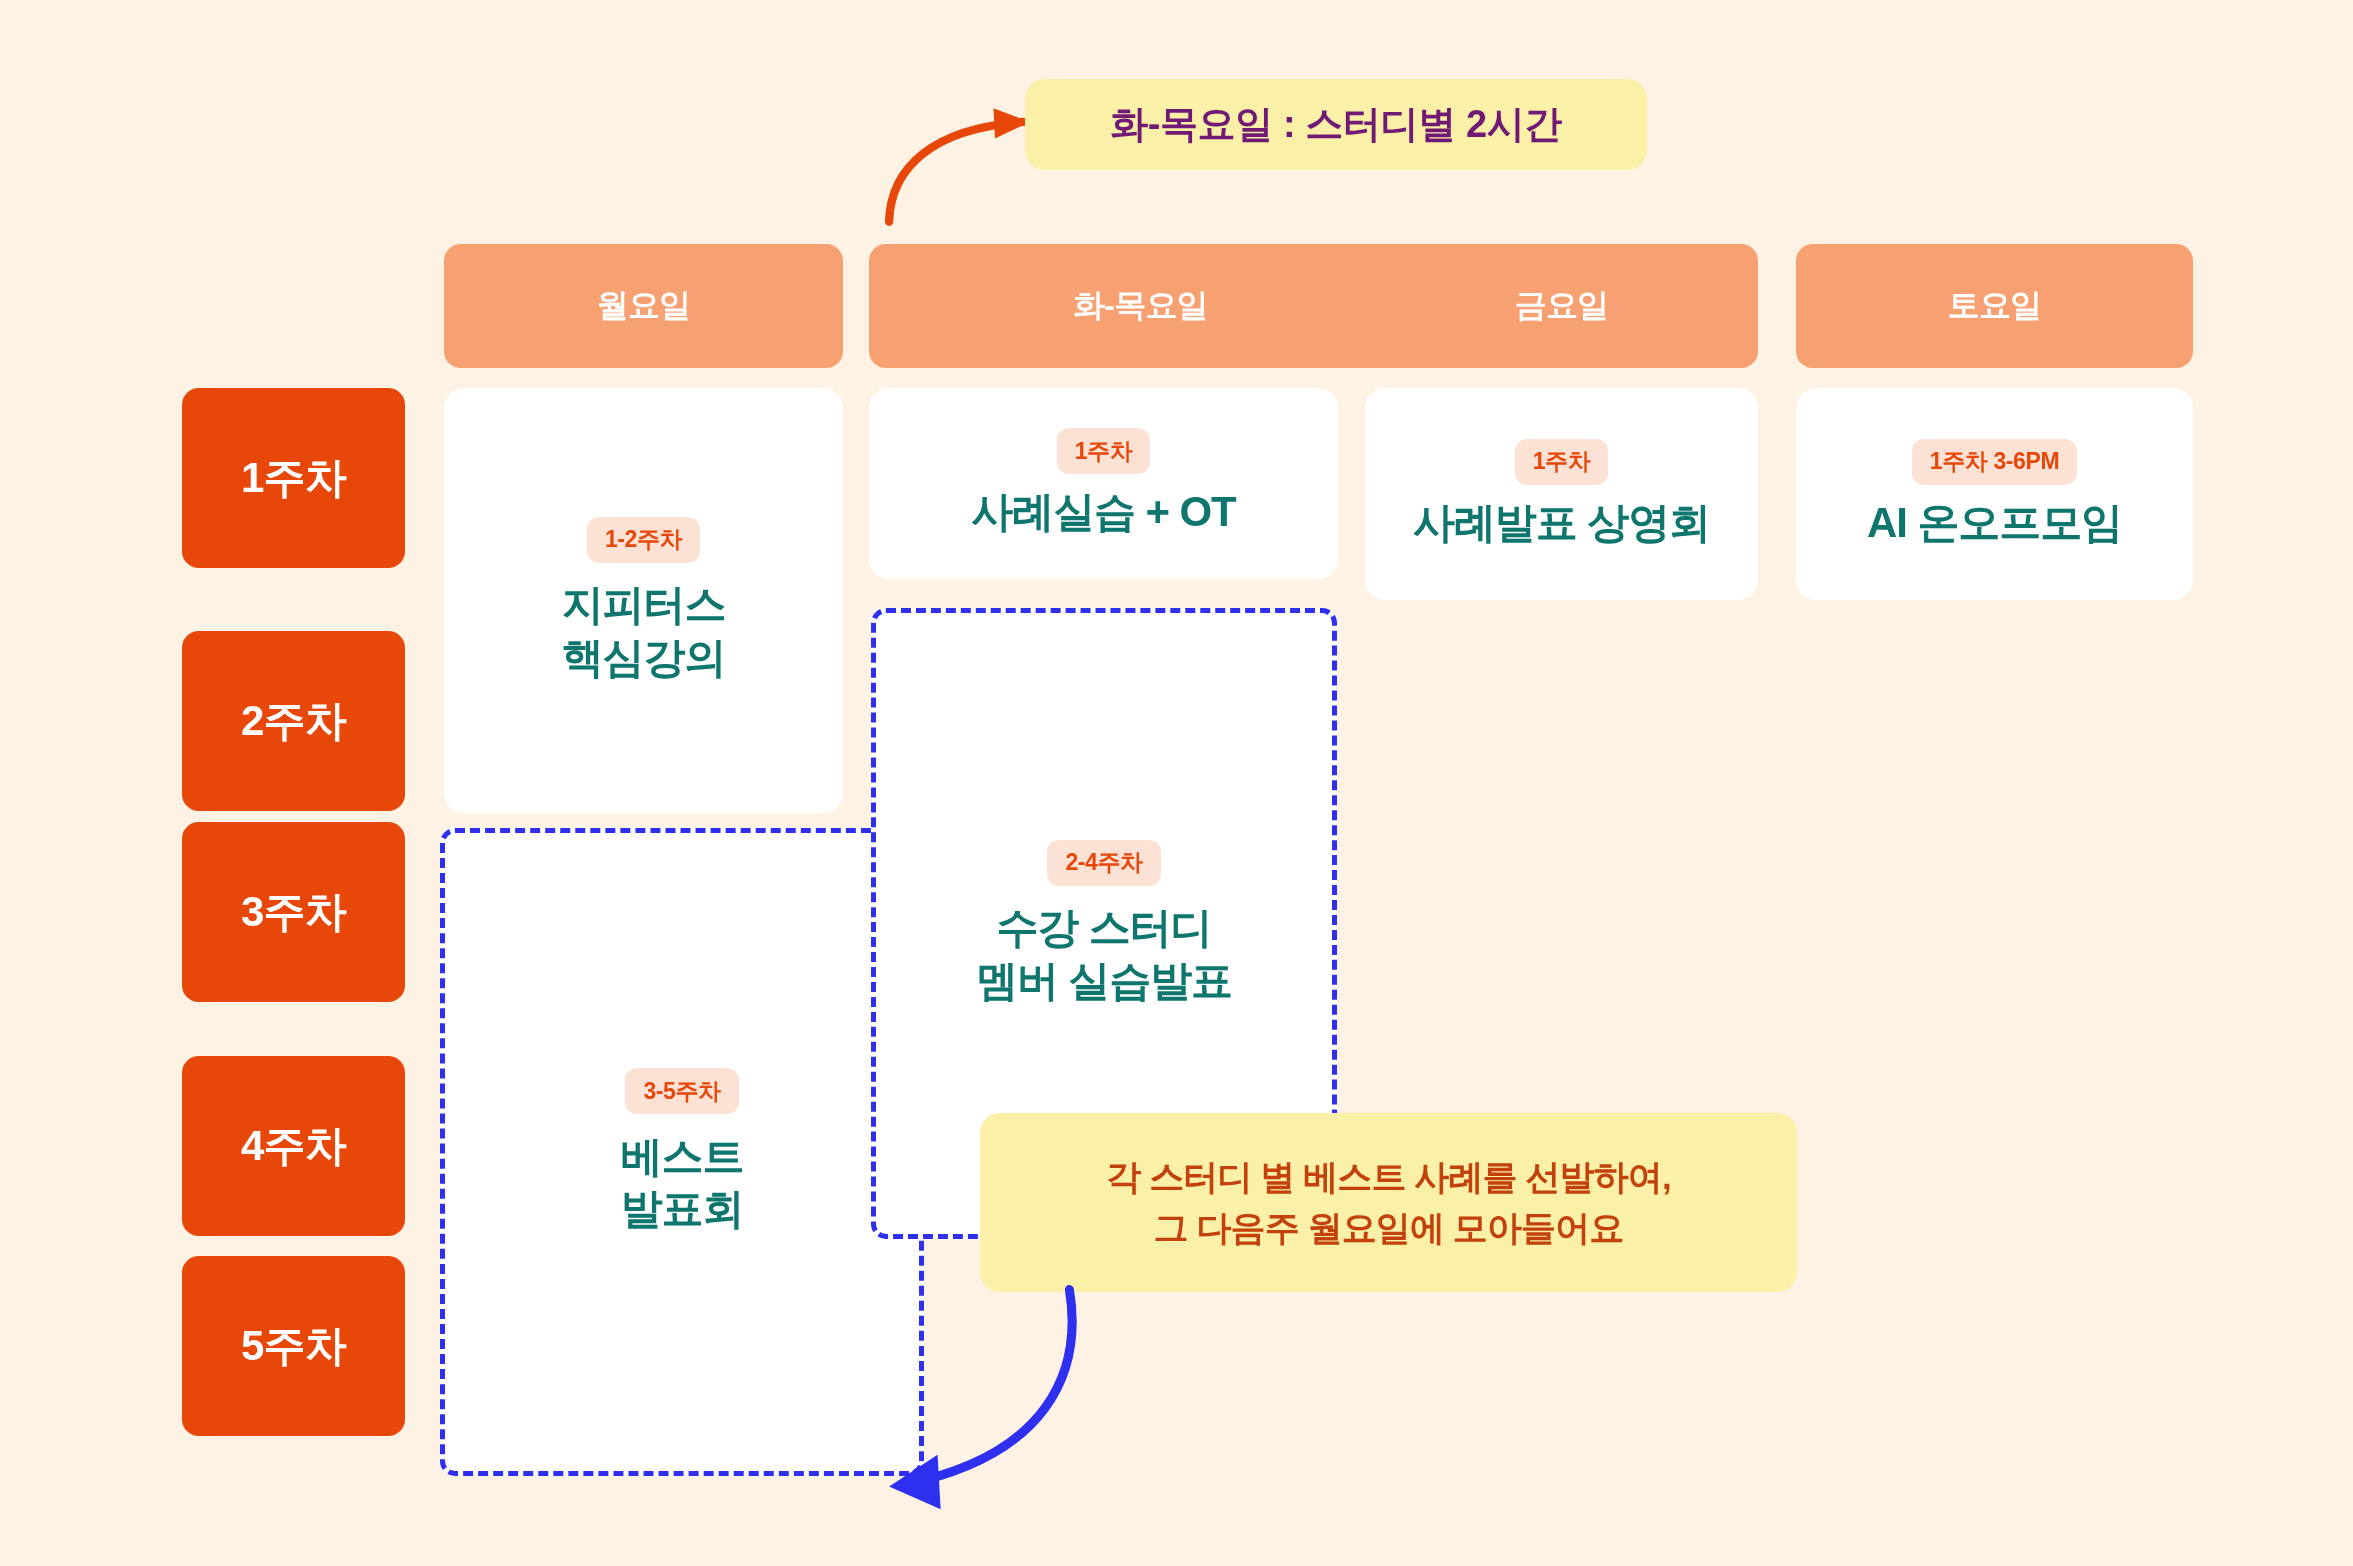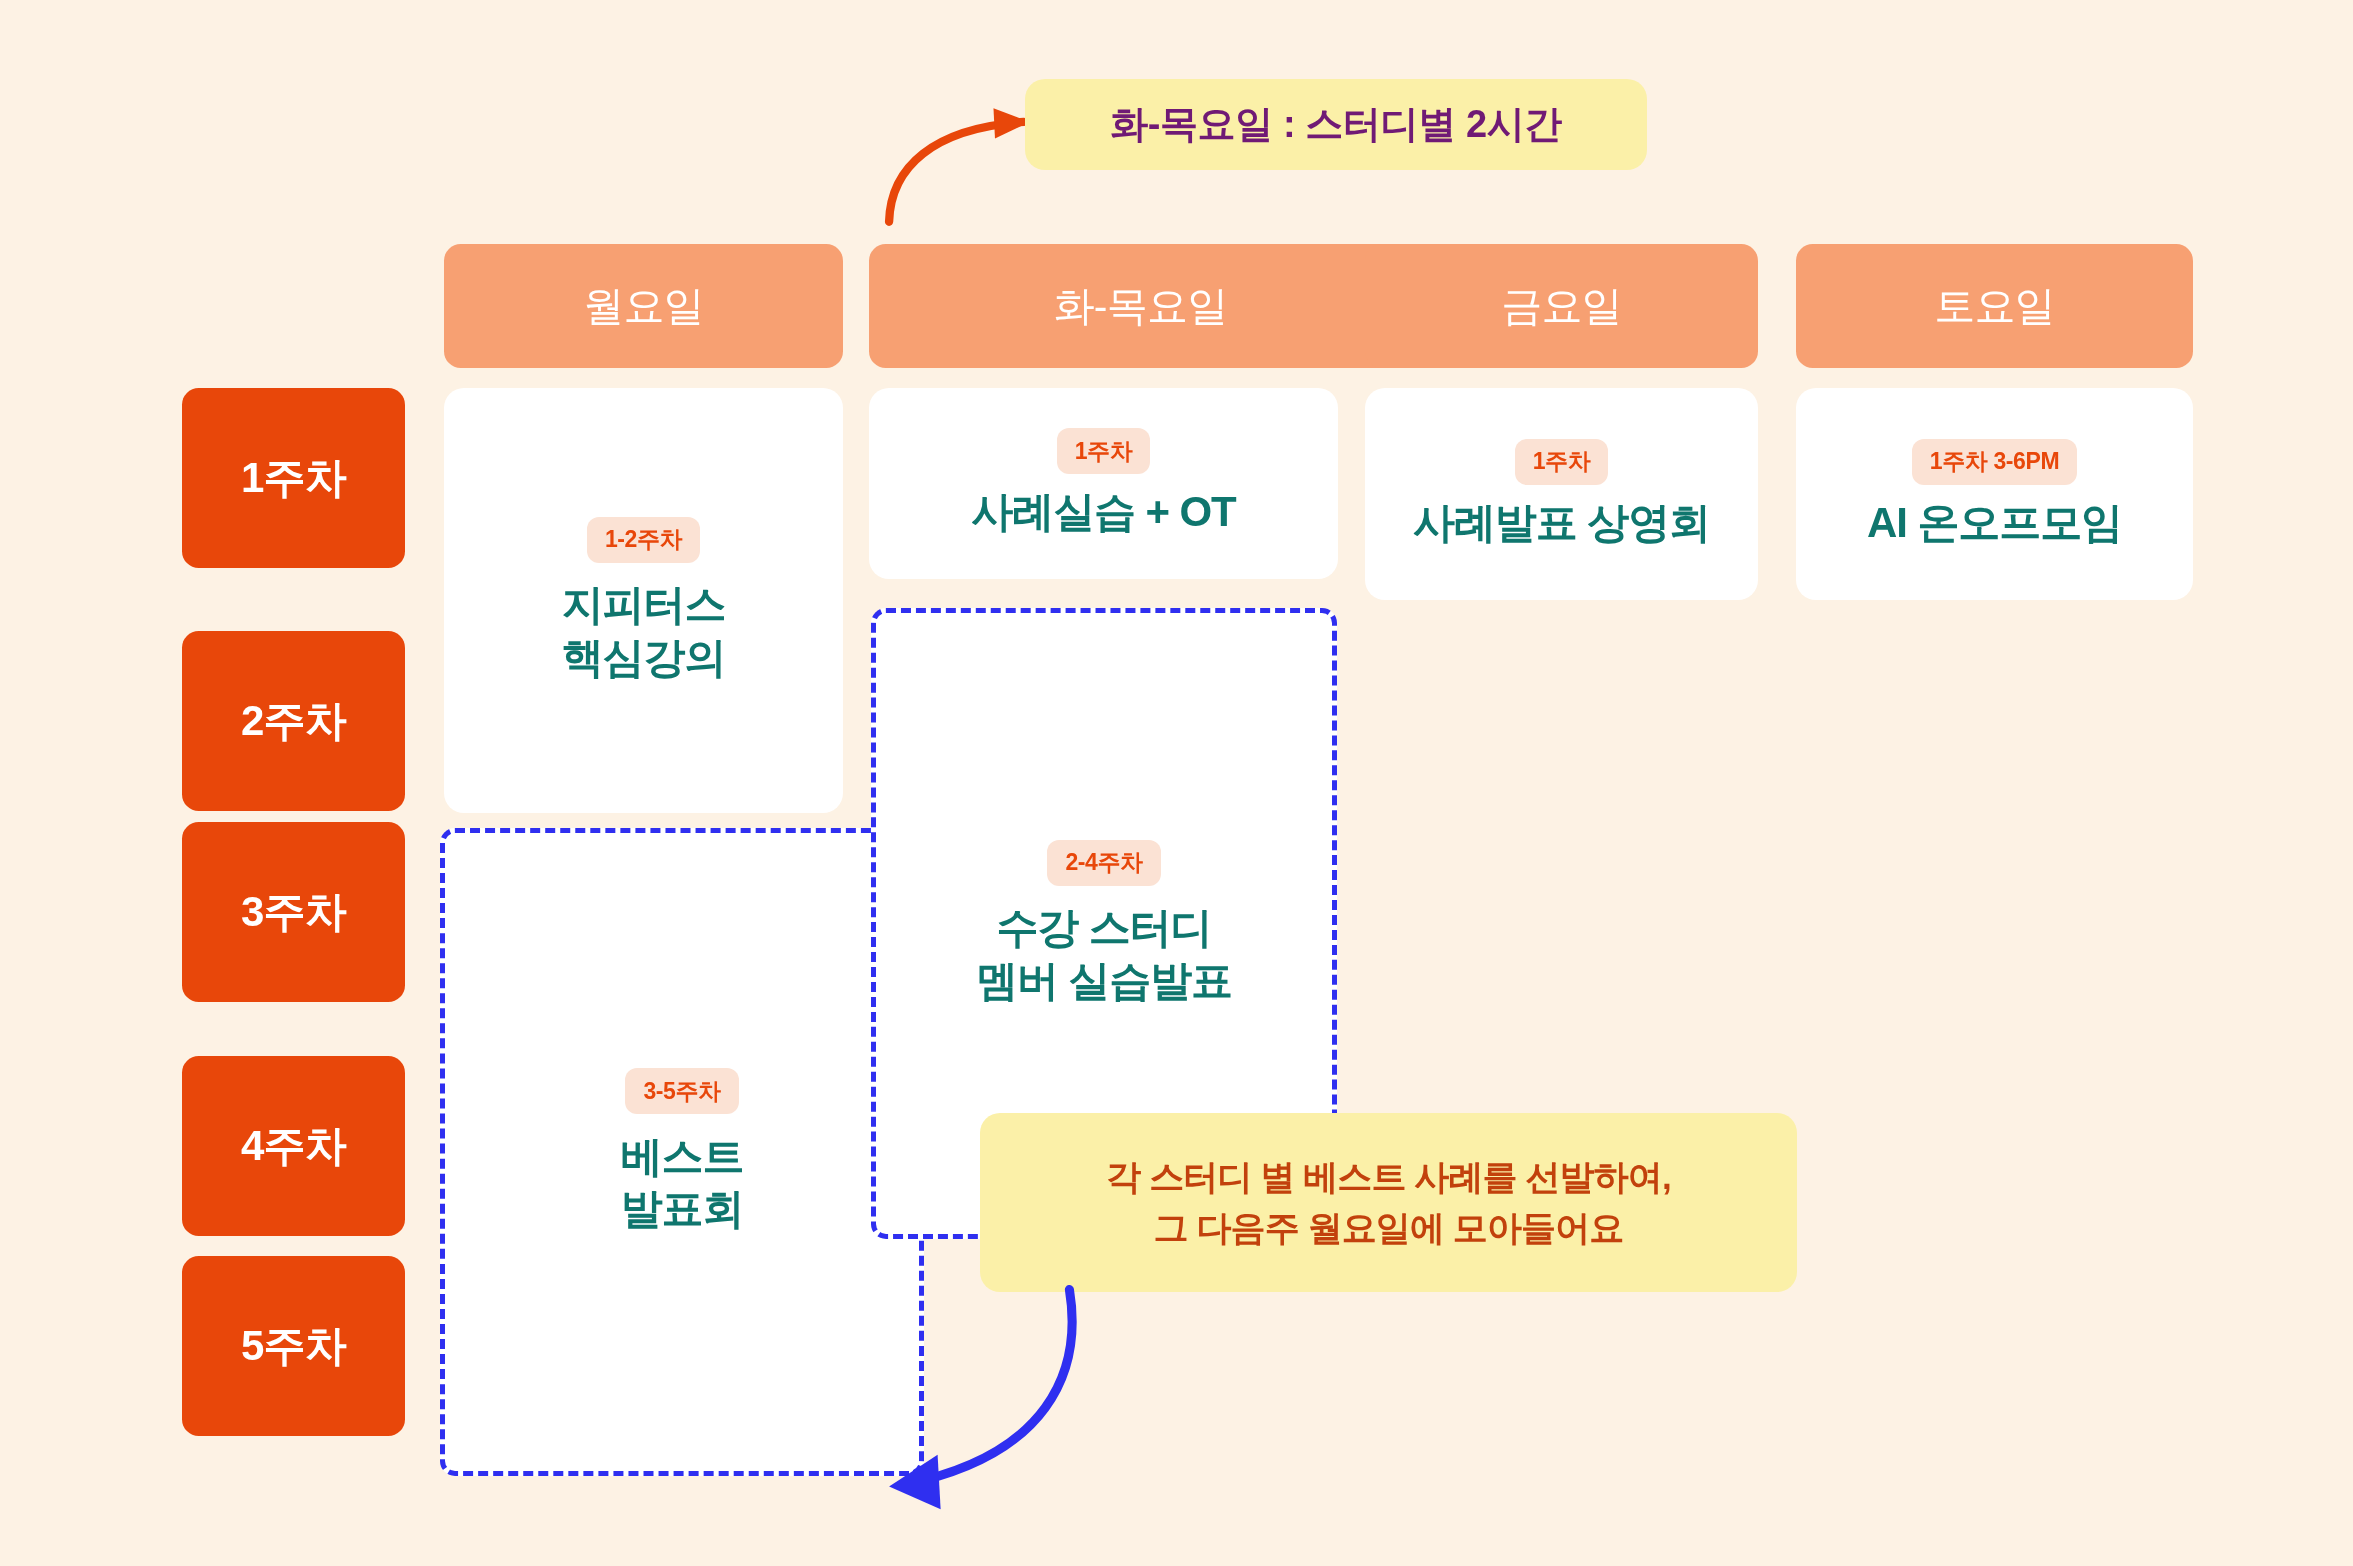--- a/index.html
+++ b/index.html
@@ -50,22 +50,22 @@
   .day-header {
     position: absolute;
     top: 244px;
     height: 124px;
     background: #f7a072;
     border-radius: 16.7px;
     display: flex;
     align-items: center;
     justify-content: center;
     color: #ffffff;
-    font-size: 41px;
-    font-weight: normal;
+    font-size: 32px;
+    font-weight: bold;
     letter-spacing: -0.8px;
   }
   .col-mon  { left: 444px;  width: 399px; }
   .col-tue  { left: 869px; width: 543px; }
   .col-fri  { left: 1365px; width: 393px; }
   .col-sat  { left: 1796px; width: 397px; }
 
   
   .week-chip {
     position: absolute;

